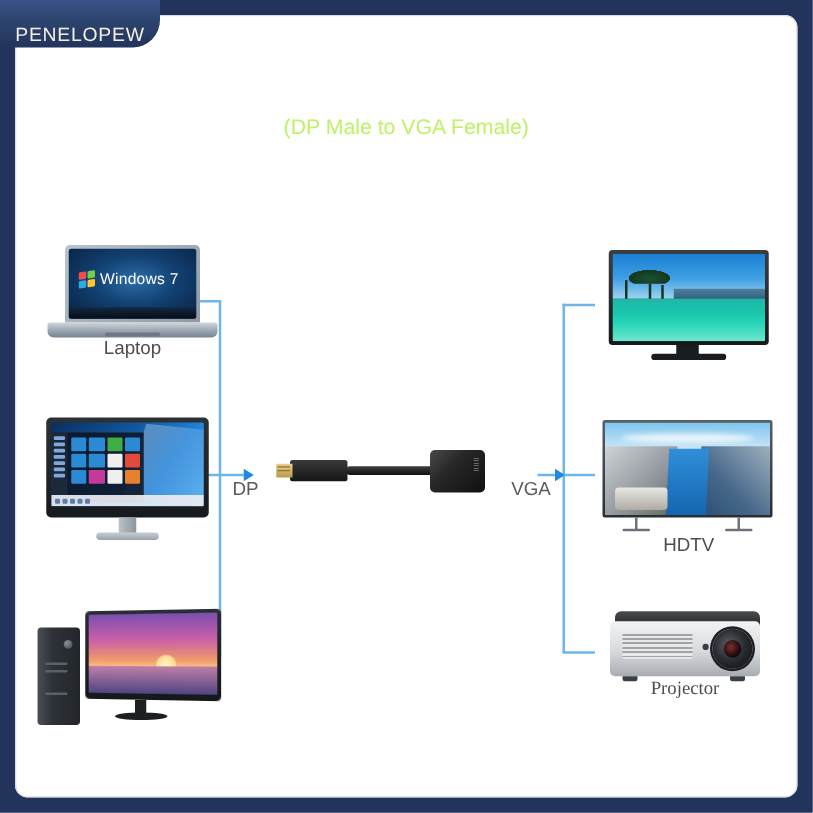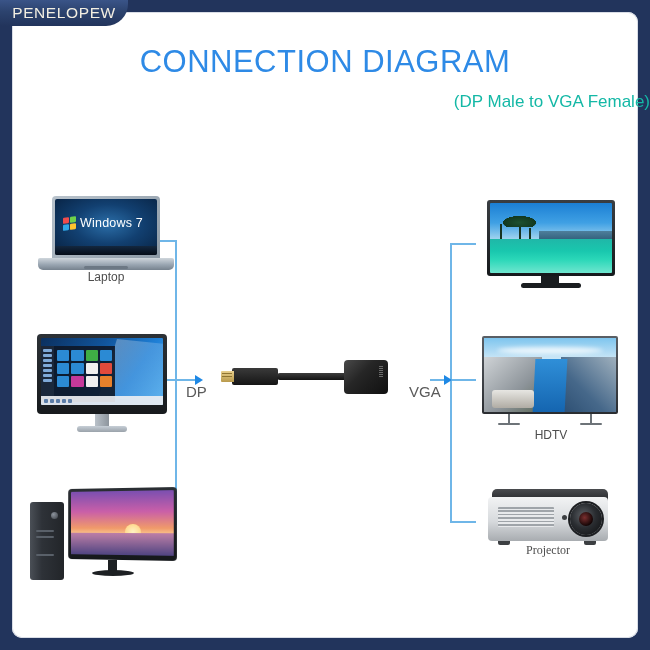--- a/index.html
+++ b/index.html
@@ -8,39 +8,39 @@
     background:#23365e;
     font-family:"Liberation Sans", sans-serif;
   }
   .frame{position:absolute;left:0;top:0;width:650px;height:650px;background:#22345c;}
   .frame-inner{
     position:absolute;left:12px;top:12px;width:626px;height:626px;
     background:#ffffff;border-radius:0 10px 10px 10px;
     box-shadow:inset 0 0 0 1px #d9dde6;
   }
   .badge{
-    position:absolute;left:0;top:0;width:128px;height:26px;
+    position:absolute;left:0;top:0;width:128px;height:38px;
     background:linear-gradient(to bottom,#3a5488 0%,#2c436e 45%,#22345c 100%);
     border-radius:0 0 22px 0;
-    display:flex;align-items:center;justify-content:center;
+    display:flex;align-items:flex-end;justify-content:center;
     z-index:30;
   }
   .badge span{
     color:#f3efe2;font-size:15.5px;letter-spacing:.6px;
   }
   .title{
     position:absolute;left:0;top:44px;width:650px;text-align:center;
     color:#2e8ae6;font-size:31px;letter-spacing:.5px;
   }
   .subtitle{
-    position:absolute;left:0;top:92px;width:650px;text-align:right;
-    color:#14b8a6;font-size:17px;
+    position:absolute;left:0;top:92px;width:650px;text-align:center;
+    color:#bef264;font-size:17px;
   }
   .caption{
-    position:absolute;text-align:center;color:#4d4d4d;font-size:12px;
+    position:absolute;text-align:center;color:#4d4d4d;font-size:15px;
     width:160px;
   }
   
   .line{position:absolute;background:#6fb6e8;}
   .line.h{height:1.5px;}
   .line.v{width:1.5px;}
   .arrow{
     position:absolute;width:0;height:0;
     border-top:5px solid transparent;border-bottom:5px solid transparent;
     border-left:8px solid #1e88e5;
@@ -222,21 +222,20 @@
 </head>
 <body>
 
 <div class="frame">
   <div class="frame-inner"></div>
 
   <div class="badge">
     <span>PENELOPEW</span>
   </div>
 
-  <div class="title">CONNECTION DIAGRAM</div>
   <div class="subtitle">(DP Male to VGA Female)</div>
 
   <div class="line h" style="left:150px;top:240px;width:26px;"></div>
   <div class="line h" style="left:150px;top:379px;width:26px;"></div>
   <div class="line h" style="left:150px;top:524px;width:26px;"></div>
   <div class="line v" style="left:175px;top:240px;height:285px;"></div>
   <div class="line h" style="left:175px;top:379px;width:20px;"></div>
   <div class="arrow" style="left:195px;top:375px;"></div>
   <div class="linelabel" style="left:186px;top:383px;">DP</div>
 

